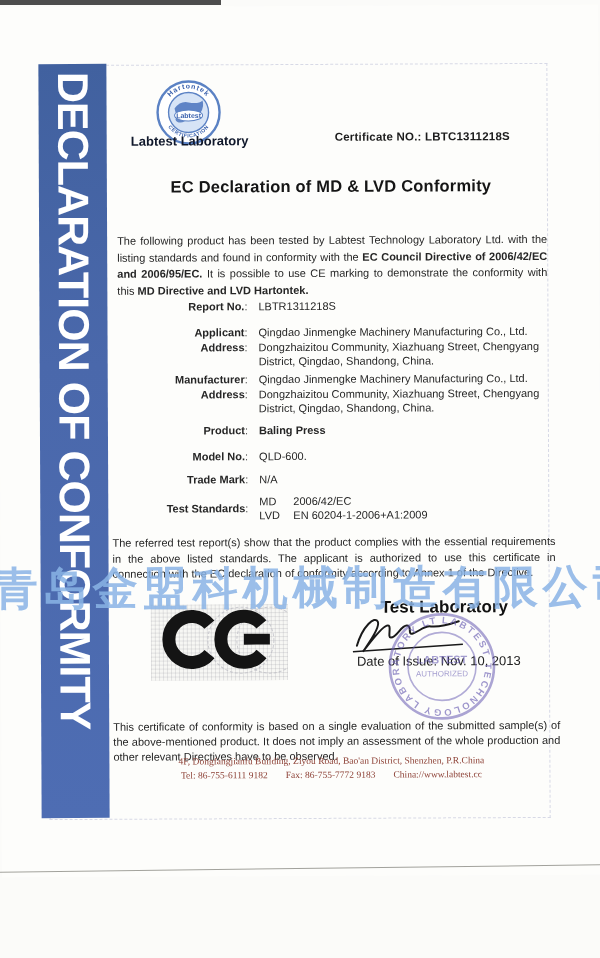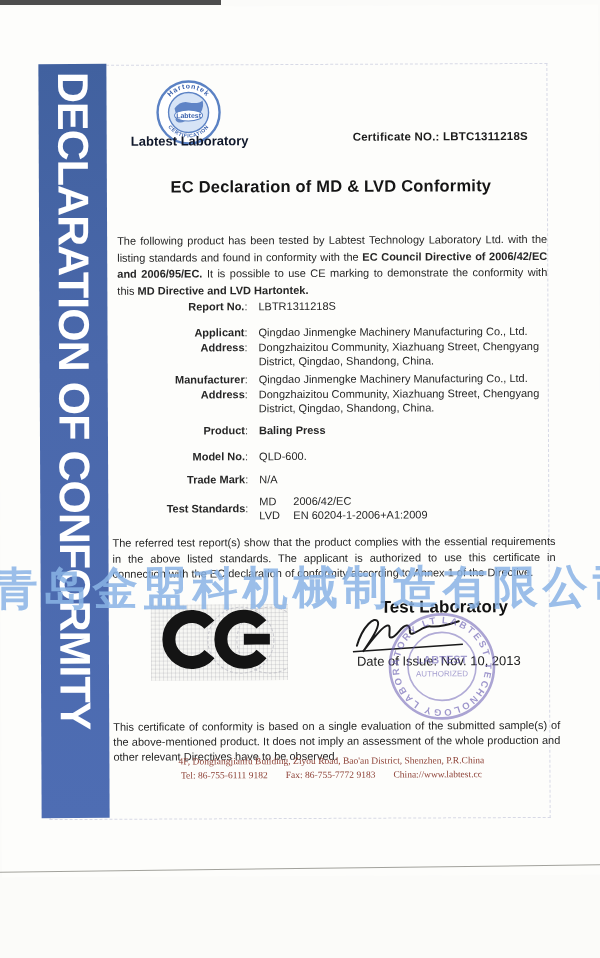--- a/index.html
+++ b/index.html
@@ -19,21 +19,21 @@
         display:flex;justify-content:center;overflow:hidden;}
   .banner span{writing-mode:vertical-rl;text-orientation:mixed;
         font-weight:bold;font-size:43px;letter-spacing:-1px;color:#ffffff;
         font-family:"Liberation Sans",sans-serif;margin-top:8px;white-space:nowrap;}
 
   
   .logo{position:absolute;left:156px;top:72px;width:68px;height:68px;}
   .logo-caption{position:absolute;left:126px;top:127px;width:130px;text-align:center;
         font-size:13px;font-weight:bold;color:#0f172a;}
 
-  .cert-no{position:absolute;left:354px;top:125px;font-size:11.5px;font-weight:bold;
+  .cert-no{position:absolute;left:336px;top:125px;font-size:11.5px;font-weight:bold;
         color:#1c1c1c;letter-spacing:.2px;}
 
   .doc-title{position:absolute;left:112px;top:171px;width:440px;text-align:center;
         font-size:16.5px;font-weight:bold;color:#151515;letter-spacing:.2px;}
 
   .para{font-size:11px;line-height:16.5px;color:#262626;text-align:justify;}
   .intro{position:absolute;left:118px;top:215px;width:430px;}
   .statement{position:absolute;left:112px;top:518px;width:443px;line-height:15.5px;}
   .disclaimer{position:absolute;left:112px;top:702px;width:447px;line-height:15px;}
   .b{font-weight:bold;}

